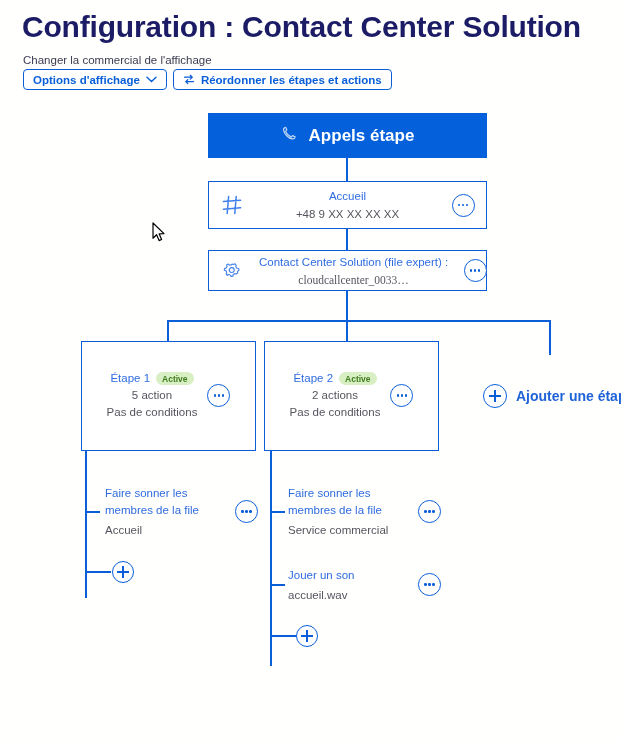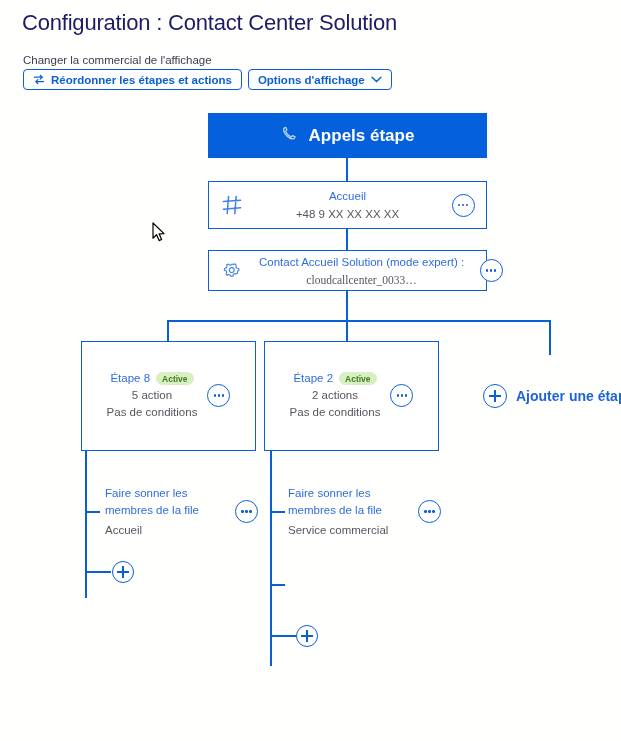--- a/index.html
+++ b/index.html
@@ -17,22 +17,22 @@
     width: 621px;
     height: 741px;
     background: #fffffd;
   }
 
   
   .page-title {
     position: absolute;
     left: 22px;
     top: 10px;
-    font-size: 22px;
-    font-weight: 400;
+    font-size: 30px;
+    font-weight: 700;
     color: #1c1c66;
     letter-spacing: -0.2px;
     white-space: nowrap;
   }
 
   .toolbar-caption {
     position: absolute;
     left: 23px;
     top: 54px;
     font-size: 11.5px;
@@ -277,37 +277,37 @@
 </style>
 </head>
 <body>
 
 <div id="canvas">
 
   <div class="page-title">Configuration : Contact Center Solution</div>
   <div class="toolbar-caption">Changer la commercial de l'affichage</div>
 
   <div class="toolbar">
+    <div class="tb-btn">
+      <span>Options d'affichage</span>
+      <span>
+        <svg width="11" height="7" viewBox="0 0 11 7">
+            <path d="M1 1.3 L5.5 5.6 L10 1.3" fill="none" stroke="#0a5fd8" stroke-width="1.4" stroke-linecap="round"></path>
+          </svg>
+      </span>
+    </div>
     <div class="tb-btn">
       <span>
         <svg width="12" height="11" viewBox="0 0 12 11">
           <path d="M1.5 3.2 H9 M7.2 1.3 L9.3 3.2 L7.2 5.1" fill="none" stroke="#0a5fd8" stroke-width="1.2" stroke-linecap="round" stroke-linejoin="round"></path>
           <path d="M10.5 7.6 H3 M4.8 5.7 L2.7 7.6 L4.8 9.5" fill="none" stroke="#0a5fd8" stroke-width="1.2" stroke-linecap="round" stroke-linejoin="round"></path>
         </svg>
       </span>
       <span>Réordonner les étapes et actions</span>
     </div>
-    <div class="tb-btn">
-      <span>Options d'affichage</span>
-      <span>
-        <svg width="11" height="7" viewBox="0 0 11 7">
-            <path d="M1 1.3 L5.5 5.6 L10 1.3" fill="none" stroke="#0a5fd8" stroke-width="1.4" stroke-linecap="round"></path>
-          </svg>
-      </span>
-    </div>
   </div>
 
   <div class="line v" style="left:346px; top:158px; height:23px;"></div>
 
   <div class="line v" style="left:346px; top:229px; height:21px;"></div>
 
   <div class="line v" style="left:346px; top:291px; height:30px;"></div>
 
   <div class="line h" style="left:167px; top:320px; width:384px;"></div>
 
@@ -353,37 +353,37 @@
   </div>
 
   <div class="node" style="left:208px; top:250px; width:279px; height:41px;">
     <span class="left-icon">
       <svg width="22" height="22" viewBox="0 0 24 24">
         <path d="M12 4.4 L13.6 5.0 L15.3 4.2 L16.6 5.8 L16.2 7.6 L17.4 9.0 L19.3 9.2 L19.6 11.2 L18.1 12.4 L18.1 14.2 L16.5 15.3 L14.8 14.9 L13.3 15.9 L13.0 17.8 L11.0 17.9 L10.0 16.3 L8.3 15.8 L6.8 16.7 L5.6 15.1 L6.2 13.4 L5.4 11.8 L3.6 11.2 L3.9 9.2 L5.7 8.6 L6.6 7.0 L6.2 5.2 L8.0 4.4 L9.3 5.6 L11.0 5.5 Z" fill="none" stroke="#3f80ea" stroke-width="1.2" stroke-linejoin="round"></path>
         <circle cx="11.7" cy="11.0" r="2.7" fill="none" stroke="#3f80ea" stroke-width="1.2"></circle>
       </svg>
     </span>
     <span class="body">
-      <span class="title" style="display:block;">Contact Accueil Solution (mode expert) :</span>
+      <span class="title" style="display:block;">Contact Center Solution (file expert) :</span>
       <span class="sub" style="display:block;font-family:Liberation Serif, serif;">cloudcallcenter_0033…</span>
     </span>
     <span class="menu-slot">
       <span class="dots-btn">
           <i></i>
           <i></i>
           <i></i>
         </span>
     </span>
   </div>
 
   <div class="step-card" style="left:81px; top:341px;">
     <div class="step-inner">
       <div class="step-text">
         <div class="step-head">
-          <span class="step-name">Étape 8</span>
+          <span class="step-name">Étape 1</span>
           <span class="badge">Active</span>
         </div>
         <div class="step-sub">5 action</div>
         <div class="step-sub">Pas de conditions</div>
       </div>
       <span class="dots-btn">
           <i></i>
           <i></i>
           <i></i>
         </span>
@@ -428,20 +428,29 @@
   <div class="action" style="left:288px; top:485px; width:165px;">
     <div class="a-title">Faire sonner les membres de la file</div>
     <div class="a-sub">Service commercial</div>
     <span class="dots-btn" style="left:130px; top:15px;">
         <i></i>
         <i></i>
         <i></i>
       </span>
   </div>
 
+  <div class="action" style="left:288px; top:567px; width:165px;">
+    <div class="a-title">Jouer un son</div>
+    <div class="a-sub">accueil.wav</div>
+    <span class="dots-btn" style="left:130px; top:6px;">
+        <i></i>
+        <i></i>
+        <i></i>
+      </span>
+  </div>
 
   <div class="plus-btn" style="left:296px; top:625px;"></div>
 
   <div class="cursor">
     <svg width="14" height="21" viewBox="0 0 14 21">
       <path d="M1 1 L1 16.2 L4.6 12.7 L7.1 18.6 L9.6 17.5 L7.1 11.8 L12 11.6 Z" fill="#ffffff" stroke="#000000" stroke-width="1.2" stroke-linejoin="round"></path>
     </svg>
   </div>
 
 </div>

